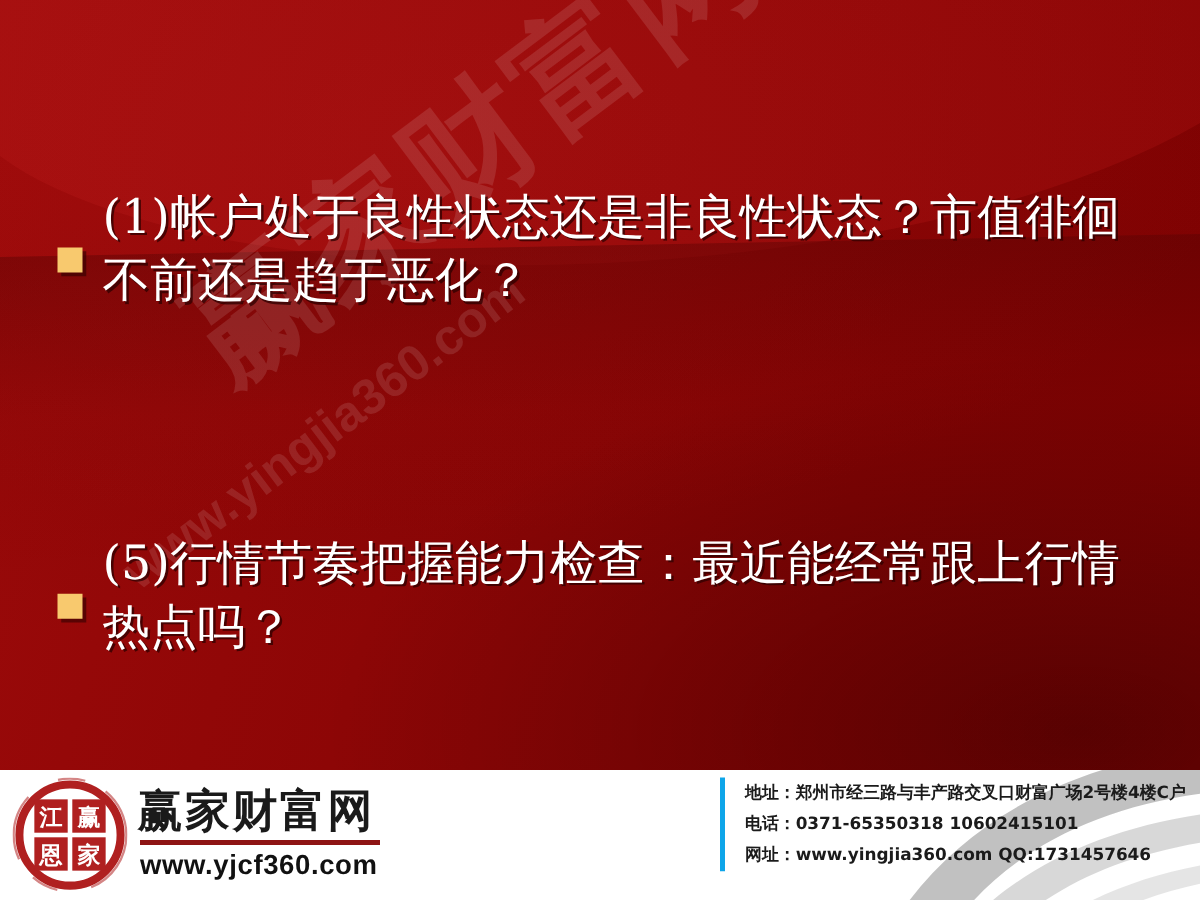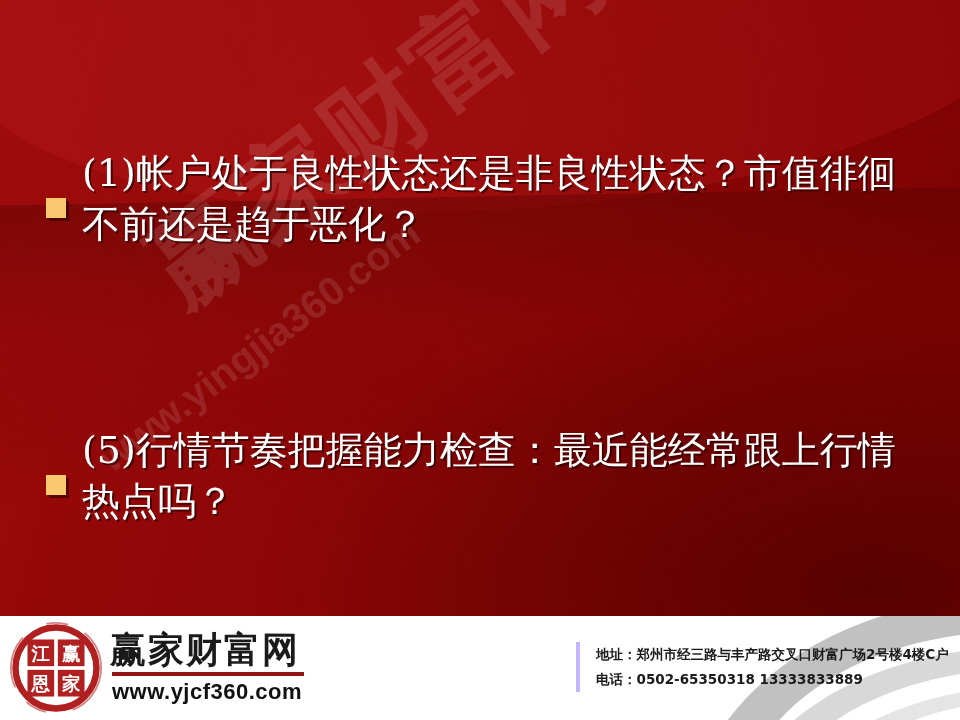--- a/index.html
+++ b/index.html
@@ -177,23 +177,23 @@
     font-family: "Liberation Sans", sans-serif;
     font-size: 22px;
     font-weight: bold;
     color: #111111;
     letter-spacing: .5px;
     margin-left: 2px;
   }
 
   .contact {
     position: absolute;
-    left: 576px; top: 26px;
+    left: 576px; top: 6px;
     padding-left: 16px;
-    border-left: 4px solid #c4b5fd;
+    border-left: 4px solid #0ea5e9;
   }
   .contact-line {
     font-family: "DejaVu Sans", "Liberation Sans", sans-serif;
     font-size: 13.5px;
     font-weight: bold;
     color: #1b1b1b;
     line-height: 1.85;
     white-space: nowrap;
   }
 </style>
@@ -257,18 +257,19 @@
 
       <div class="brand-text">
         <div class="brand-cn">赢家财富网</div>
         <div class="brand-rule"></div>
         <div class="brand-url">www.yjcf360.com</div>
       </div>
     </div>
 
     <div class="contact">
       <div class="contact-line">地址：郑州市经三路与丰产路交叉口财富广场2号楼4楼C户</div>
-      <div class="contact-line">电话：0502-65350318  13333833889</div>
+      <div class="contact-line">电话：0371-65350318  10602415101</div>
+      <div class="contact-line">网址：www.yingjia360.com  QQ:1731457646</div>
     </div>
 
   </div>
 
 </div>
 
 </body></html>

